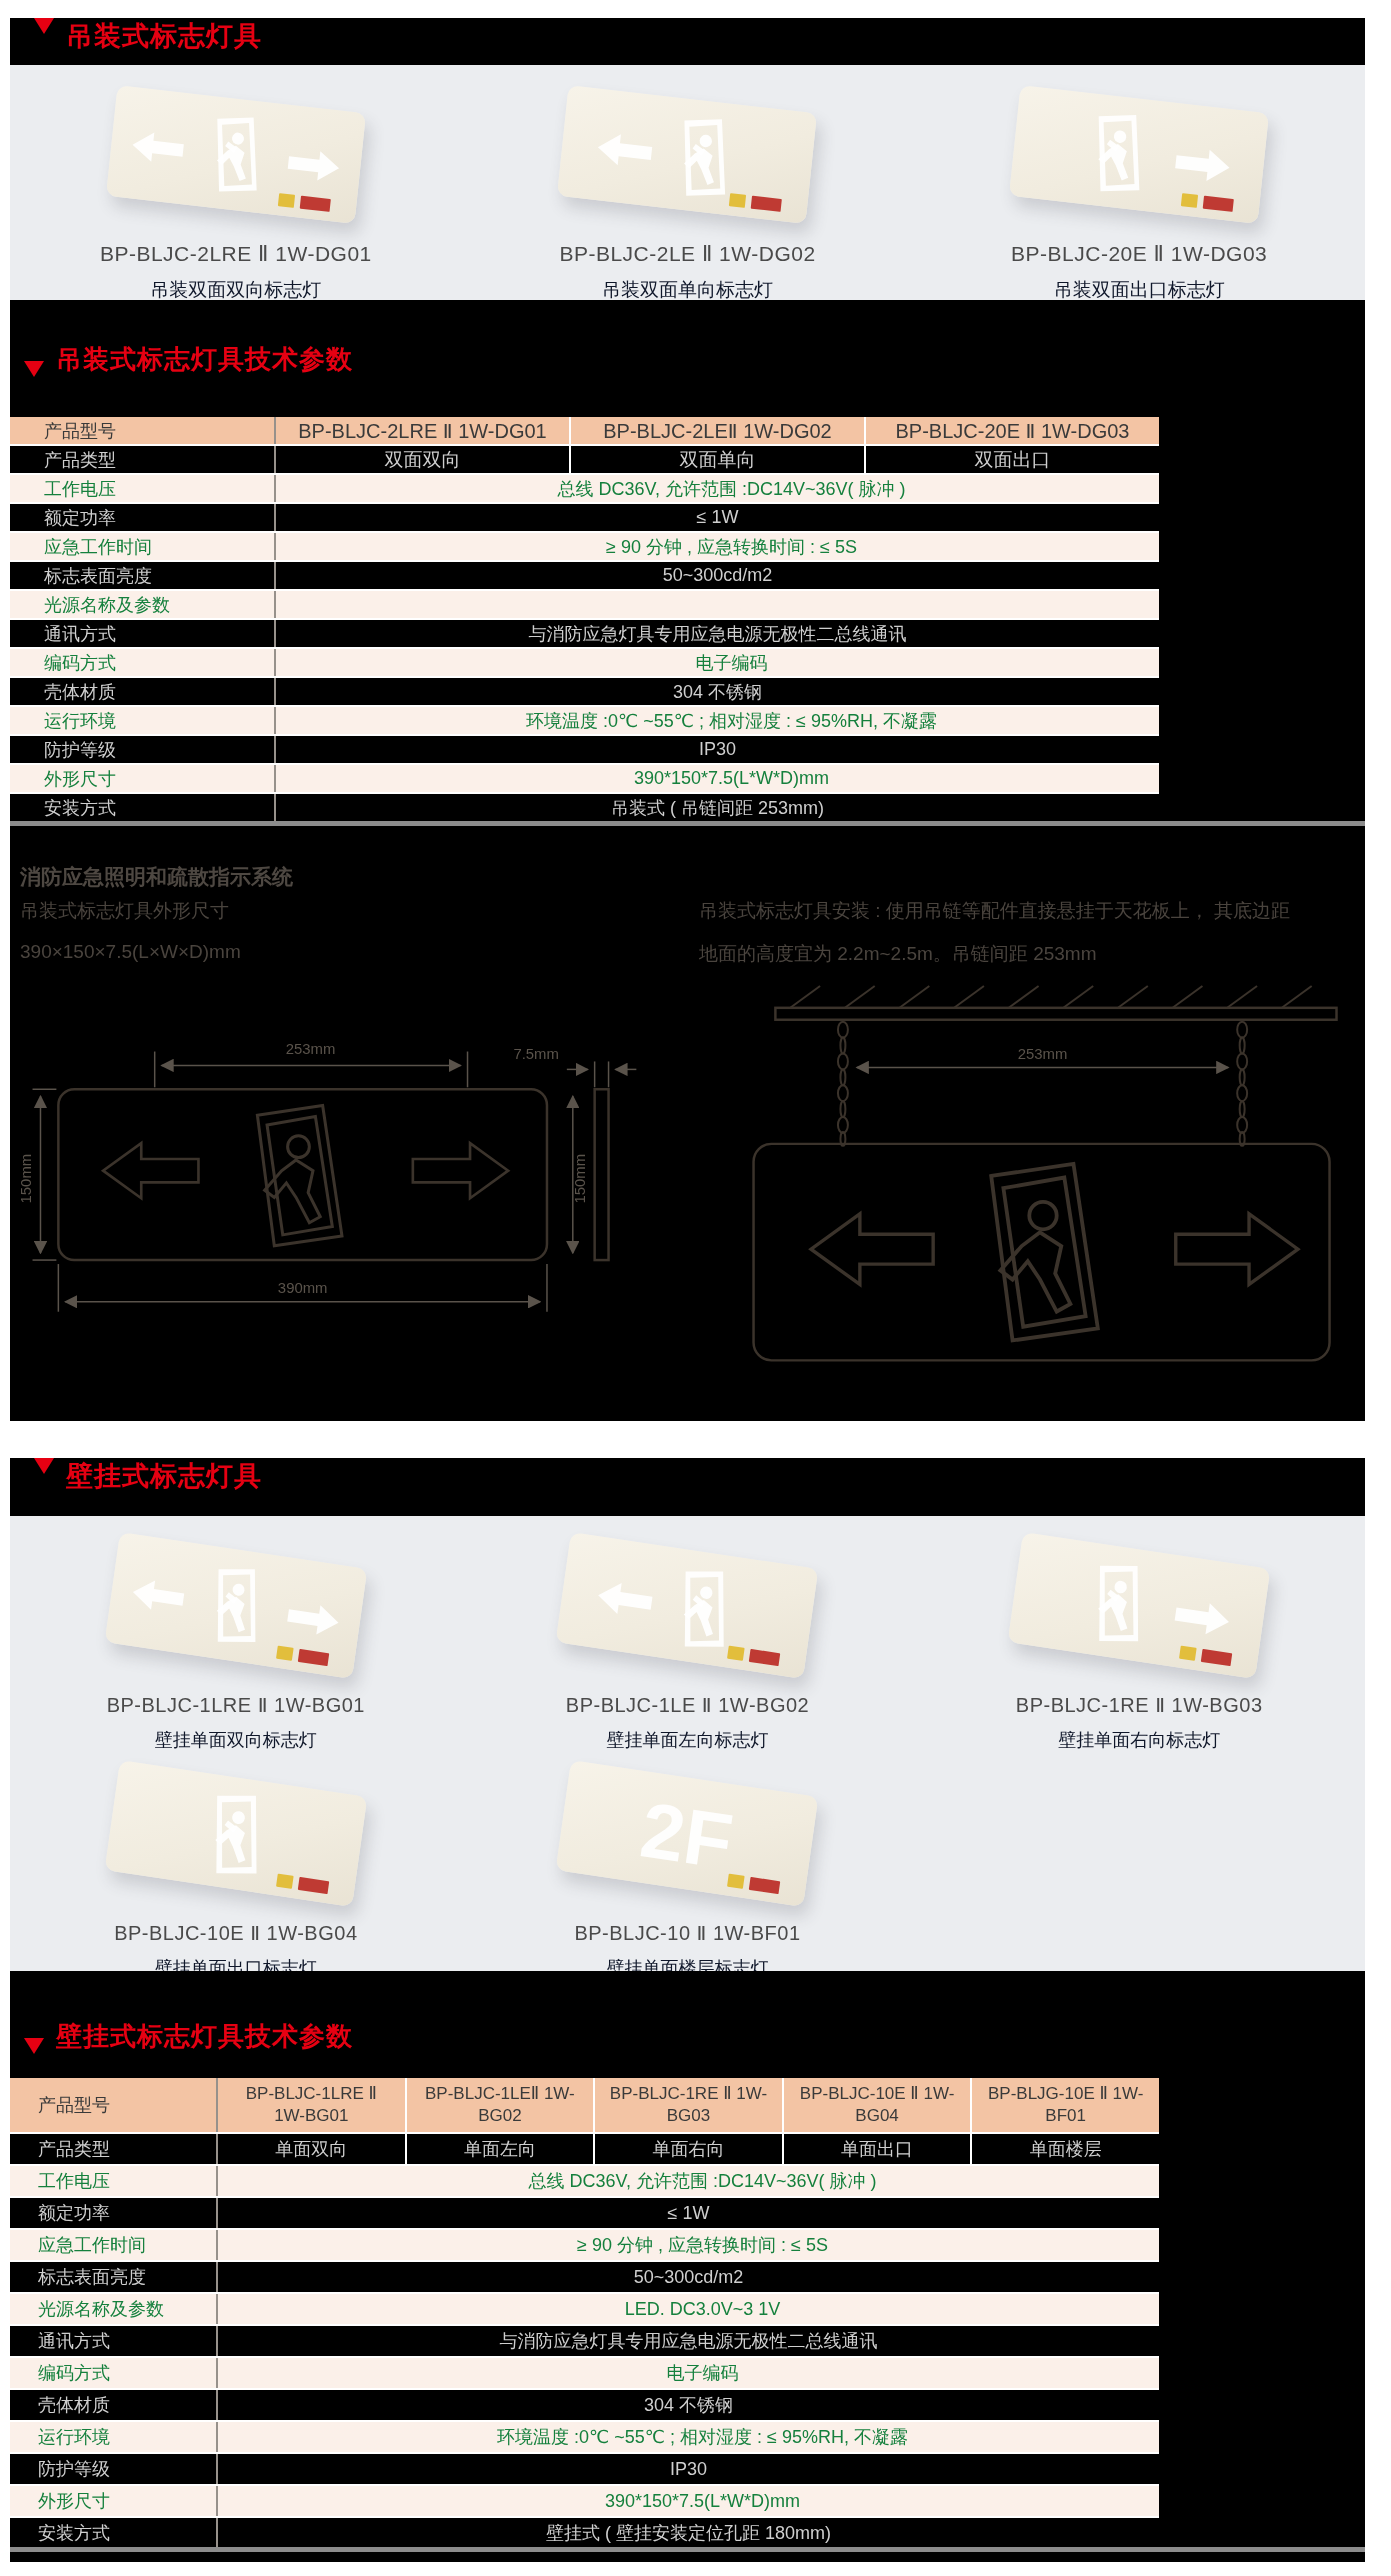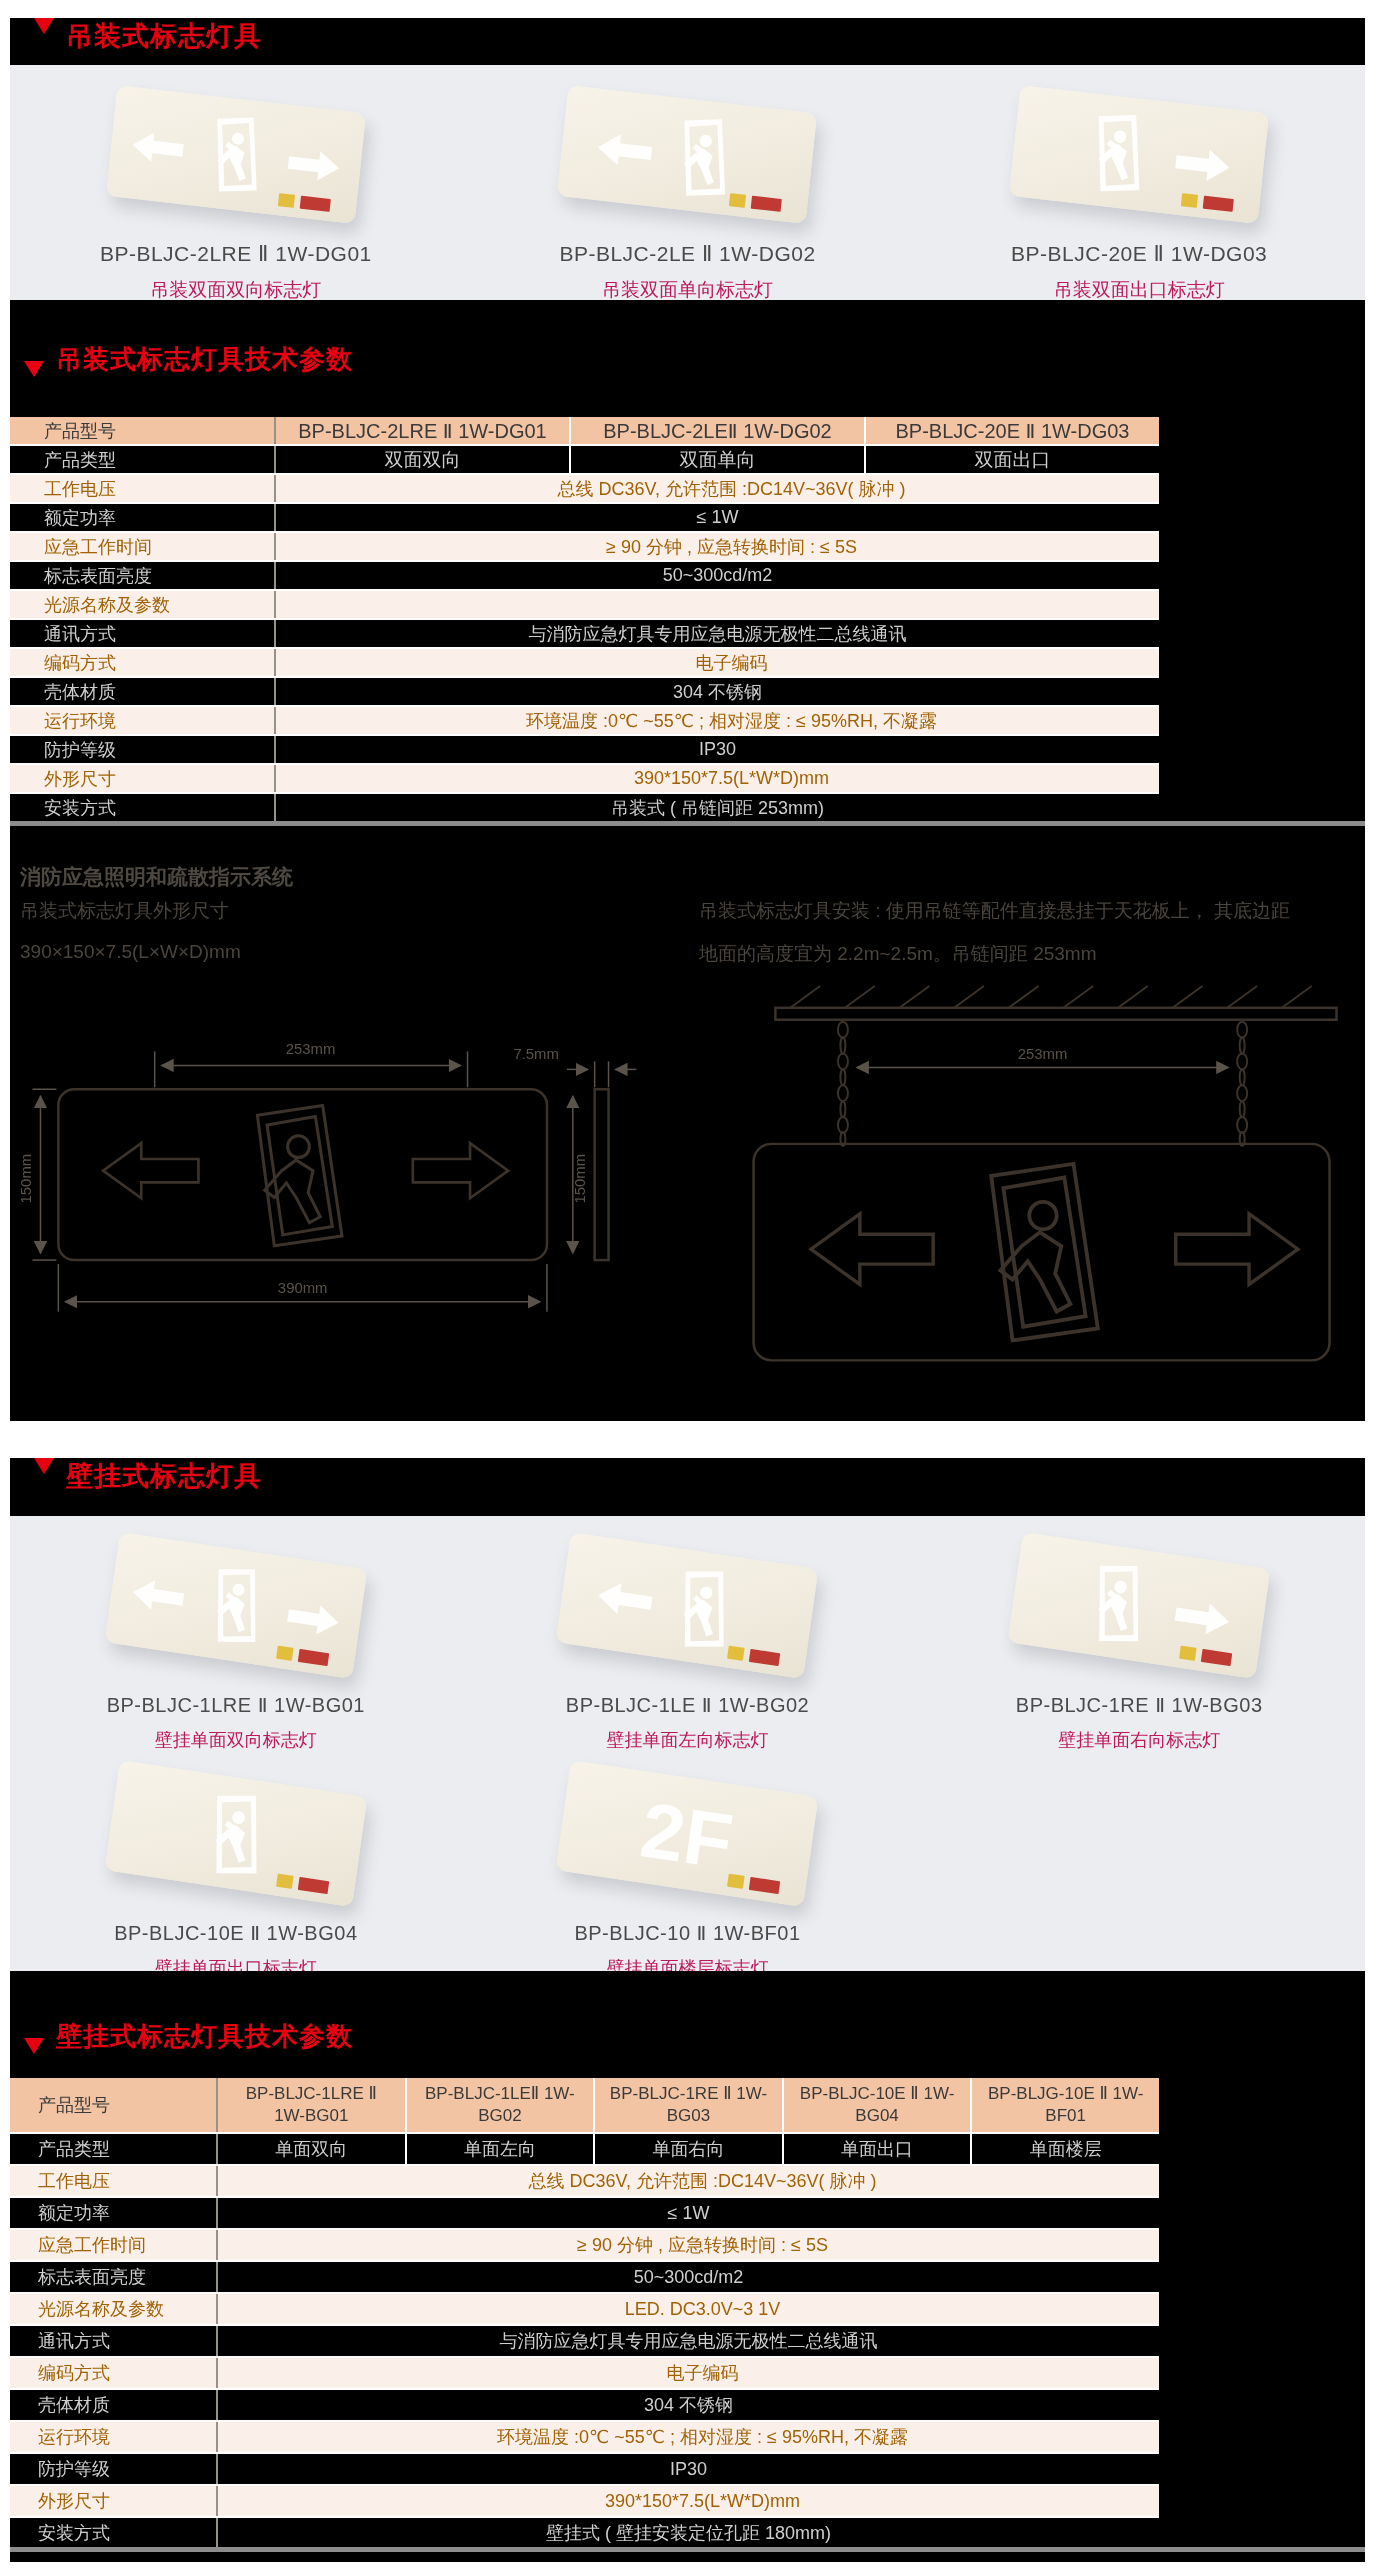--- a/index.html
+++ b/index.html
@@ -22,21 +22,21 @@
   .plate-wrap{height:147px;display:flex;align-items:center;justify-content:center;}
   .plate{width:250px;height:111px;border-radius:10px;position:relative;
          background:linear-gradient(160deg,#F7F3E9 0%,#F1ECDF 55%,#E9E3D4 100%);
          box-shadow:6px 10px 16px rgba(60,60,70,.18);transform:rotate(6deg) skewY(0.5deg);}
   .gray2 .plate{transform:rotate(8deg) skewY(0.5deg);}
   .plate-gfx{position:absolute;left:0;top:0;width:100%;height:100%;}
   .chip{position:absolute;bottom:9px;border-radius:1px;}
   .chip.y{right:62px;width:16px;height:13px;background:#E2BE3C;}
   .chip.r{right:26px;width:30px;height:13px;background:#BF3A33;}
   .model{margin-top:14px;font-size:21px;color:#4A4A4A;letter-spacing:0.5px;}
-  .ptype{margin-top:11px;font-size:19px;color:#be185d;}
+  .ptype{margin-top:11px;font-size:19px;color:#0f172a;}
   .gray2 .model{font-size:20px;}
   .gray2 .ptype{font-size:18px;}
   
   .blacksec{position:absolute;left:10px;width:1355px;background:#000;}
   .black1{top:300px;height:1121px;}
   .black2{top:1971px;height:591px;}
   .sec-head{position:absolute;display:flex;align-items:flex-end;}
   .sec-head .tri{margin-left:14px;}
   .sec-head .bar-title{font-size:26px;}
   .sh1{top:42px;left:0;}
@@ -55,21 +55,21 @@
   .scells{flex:1;display:flex;}
   .scell{flex:1;display:flex;align-items:center;justify-content:center;text-align:center;
          font-size:19px;border-left:2px solid #fff;}
   .scell:first-child{border-left:none;}
   .srow.h .scell{font-size:20px;}
   .spec2 .srow.h .scell{font-size:17px;line-height:1.3;padding:2px 10px;}
   .spec2 .scell{font-size:18px;}
   .sval{flex:1;display:flex;align-items:center;justify-content:center;font-size:18px;text-align:center;}
   .salmon{background:#F3C4A4;color:#3A3A3A;}
   .dark{background:#000;color:#CFCFCF;}
-  .light{background:#FBF0E9;color:#a16207;gap:28px;}
+  .light{background:#FBF0E9;color:#15803d;gap:28px;}
   .strip{position:absolute;left:0;width:1355px;height:5px;background:#8C8C8C;}
   .strip1{top:521px;}
   .strip2{top:576px;}
   
   .dg-head{position:absolute;top:563px;left:10px;font-size:21px;font-weight:bold;color:#4E4842;}
   .dg-cap{position:absolute;font-size:19px;color:#4A443E;}
   .dg1{top:598px;left:10px;}
   .dg2{top:641px;left:10px;}
   .dg3{top:598px;left:689px;width:660px;}
   .dg4{top:641px;left:689px;}

